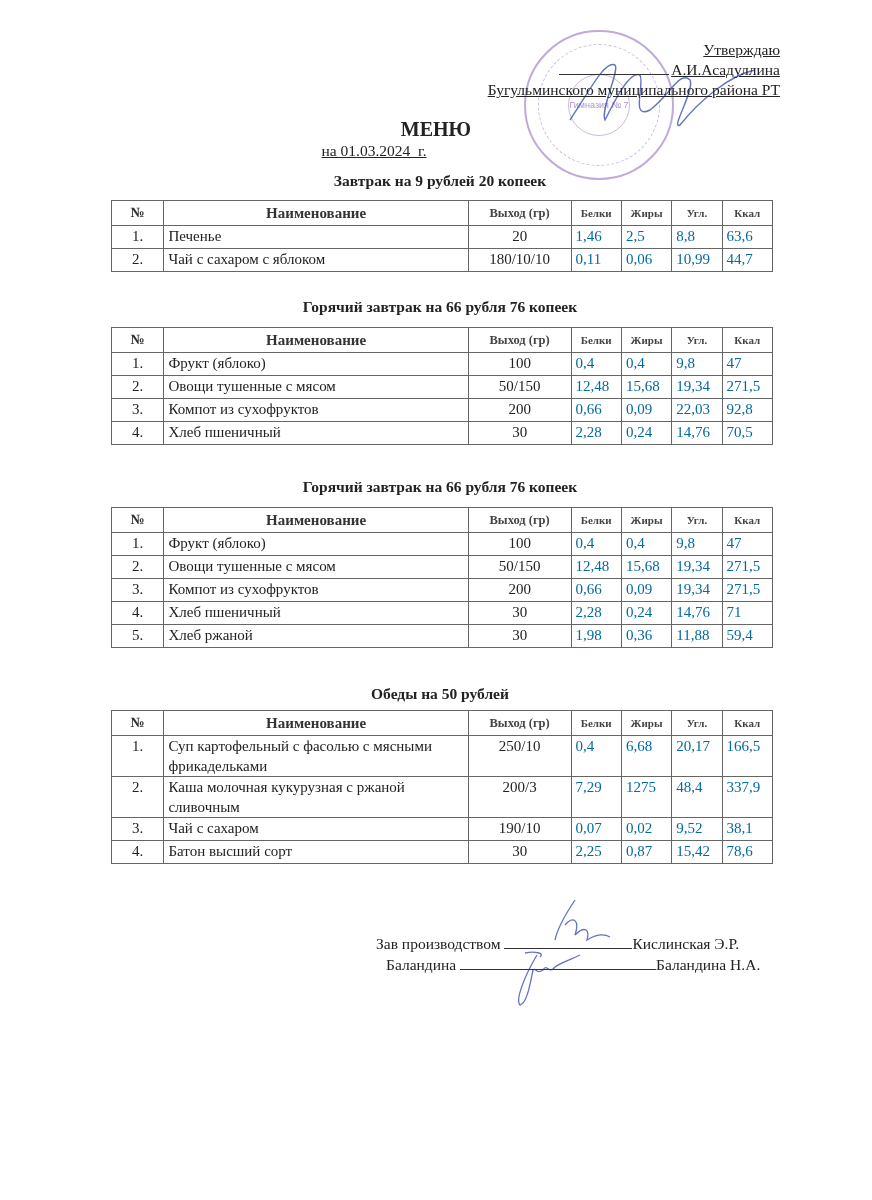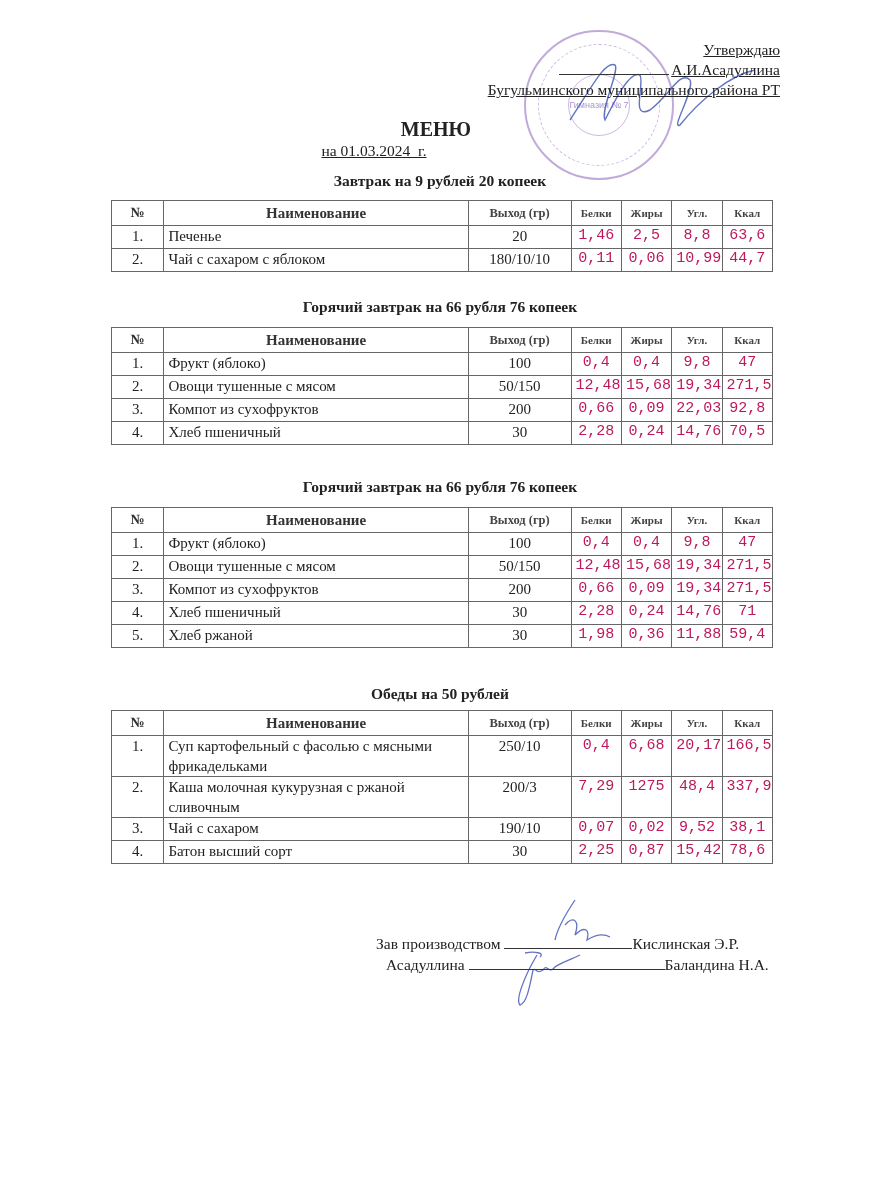--- a/index.html
+++ b/index.html
@@ -27,21 +27,21 @@
                    font-size: 15.5px; }
   table.menu { position: absolute; left: 111px; width: 662px; border-collapse: collapse; table-layout: fixed; }
   table.menu td, table.menu th { border: 1px solid #666; padding: 0 4px; vertical-align: top;
                                  font-weight: normal; }
   table.menu th { font-size: 11px; font-weight: bold; color: #444; height: 24px; vertical-align: middle; text-align: center; }
   table.menu th.name { font-size: 15px; color: #333; }
   table.menu th.num { font-size: 14px; color: #333; }
   table.menu th.yield { font-size: 12.5px; }
   table.menu td { font-size: 15px; height: 22px; line-height: 20px; }
   td.c { text-align: center; }
-  td.n { font-family: Liberation Mono, monospace; font-size: 13px; text-align: center; color: #be185d; }
+  td.n { font-family: Liberation Serif, serif; font-size: 13px; color: #0369a1; }
   td.name { text-align: left; padding-left: 8px; }
   .sign { position: absolute; font-size: 15.5px; line-height: 20px; }
   .sign .line { display: inline-block; border-bottom: 1px solid #333; }
   .pen { position: absolute; }
 </style>
 </head>
 <body>
 
 <div class="stamp">
   <div class="stamp-center">Гимназия № 7</div>
@@ -293,15 +293,15 @@
   <path d="M30 5 C 20 20, 12 35, 10 45 M20 30 C 28 20, 35 25, 30 40 C 40 30, 45 35, 42 45 C 50 40, 58 38, 65 42" fill="none" stroke="#3c50b4" stroke-width="1.3" opacity="0.8"></path>
 </svg>
 <svg class="pen" style="left:505px; top:945px" width="80" height="70">
   <path d="M20 8 C 30 6, 40 8, 35 12 M32 10 C 20 30, 10 55, 15 60 C 22 58, 25 40, 28 25 C 32 22, 30 30, 38 25 C 42 18, 44 30, 50 22 C 55 18, 65 15, 75 10" fill="none" stroke="#3c50b4" stroke-width="1.3" opacity="0.8"></path>
 </svg>
 <div class="sign" style="left:376px; top:934px">
   <span>Зав производством</span>
   <span class="line" style="width:128px"></span><span>Кислинская Э.Р.</span>
 </div>
 <div class="sign" style="left:386px; top:955px">
-  <span>Асадуллина</span>
+  <span>Баландина</span>
   <span class="line" style="width:196px"></span><span>Баландина Н.А.</span>
 </div>
 
 </body></html>

